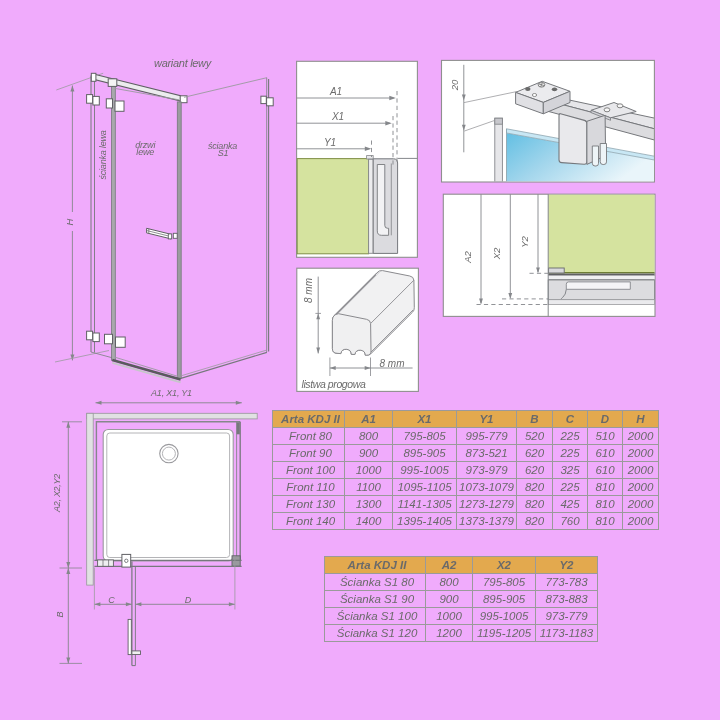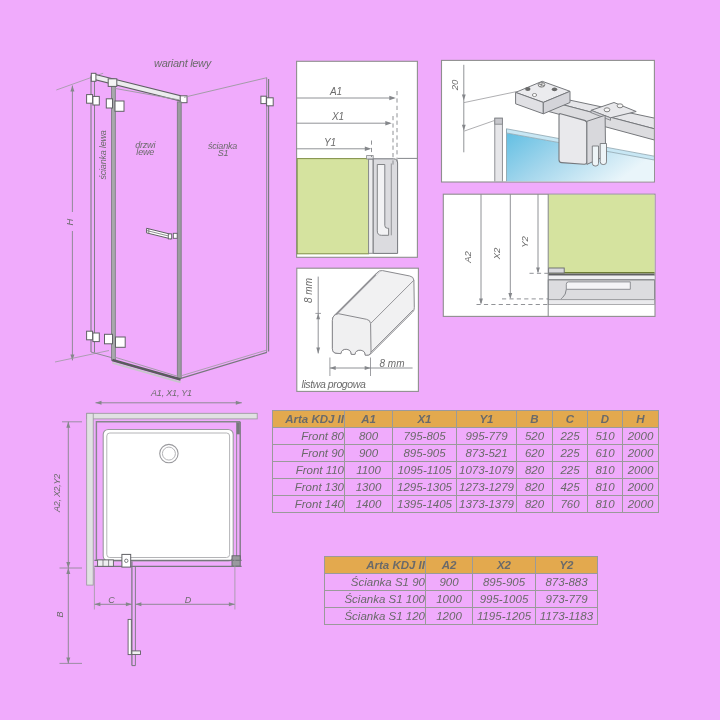--- a/index.html
+++ b/index.html
@@ -3,21 +3,21 @@
 <meta charset="utf-8">
 <style>
   html,body{margin:0;padding:0;background:#fff;}
   #page{position:relative;width:720px;height:720px;background:#f0abfc;overflow:hidden;
         font-family:"Liberation Sans", sans-serif;font-style:italic;}
   svg{position:absolute;left:0;top:0;}
   table{border-collapse:collapse;table-layout:fixed;position:absolute;}
   td,th{border:1px solid #9a9a9a;padding:0;font-weight:normal;overflow:hidden;white-space:nowrap;}
   .hdr td{background:#E3A94E;color:#FDF6E3;font-weight:bold;font-size:11px;}
   .t1 td{height:16px;font-size:11.5px;color:#6a6a6a;text-align:center;vertical-align:middle;}
-  .t1 td.lab{text-align:right;padding-left:4px;}
+  .t1 td.lab{text-align:center;padding-left:4px;}
 </style>
 </head>
 <body>
 <div id="page">
 <svg width="720" height="720" viewBox="0 0 720 720">
   <defs>
     <linearGradient id="glassblue" x1="0" y1="0" x2="1" y2="0.45">
       <stop offset="0" stop-color="#62bfe3"></stop>
       <stop offset="0.45" stop-color="#a3d6ec"></stop>
       <stop offset="1" stop-color="#e9f5fa"></stop>
@@ -384,33 +384,43 @@
           <td class="lab">Front 90</td>
           <td>900</td>
           <td>895-905</td>
           <td>873-521</td>
           <td>620</td>
           <td>225</td>
           <td>610</td>
           <td>2000</td>
         </tr>
 <tr>
+          <td class="lab">Front 100</td>
+          <td>1000</td>
+          <td>995-1005</td>
+          <td>973-979</td>
+          <td>620</td>
+          <td>325</td>
+          <td>610</td>
+          <td>2000</td>
+        </tr>
+<tr>
           <td class="lab">Front 110</td>
           <td>1100</td>
           <td>1095-1105</td>
           <td>1073-1079</td>
           <td>820</td>
           <td>225</td>
           <td>810</td>
           <td>2000</td>
         </tr>
 <tr>
           <td class="lab">Front 130</td>
           <td>1300</td>
-          <td>1295-1305</td>
+          <td>1141-1305</td>
           <td>1273-1279</td>
           <td>820</td>
           <td>425</td>
           <td>810</td>
           <td>2000</td>
         </tr>
 <tr>
           <td class="lab">Front 140</td>
           <td>1400</td>
           <td>1395-1405</td>
@@ -431,20 +441,26 @@
         <col style="width:62px">
       </colgroup>
 <tbody>
         <tr class="hdr">
           <td class="lab">Arta KDJ II</td>
           <td>A2</td>
           <td>X2</td>
           <td>Y2</td>
         </tr>
 <tr>
+          <td class="lab">Ścianka S1 80</td>
+          <td>800</td>
+          <td>795-805</td>
+          <td>773-783</td>
+        </tr>
+<tr>
           <td class="lab">Ścianka S1 90</td>
           <td>900</td>
           <td>895-905</td>
           <td>873-883</td>
         </tr>
 <tr>
           <td class="lab">Ścianka S1 100</td>
           <td>1000</td>
           <td>995-1005</td>
           <td>973-779</td>

